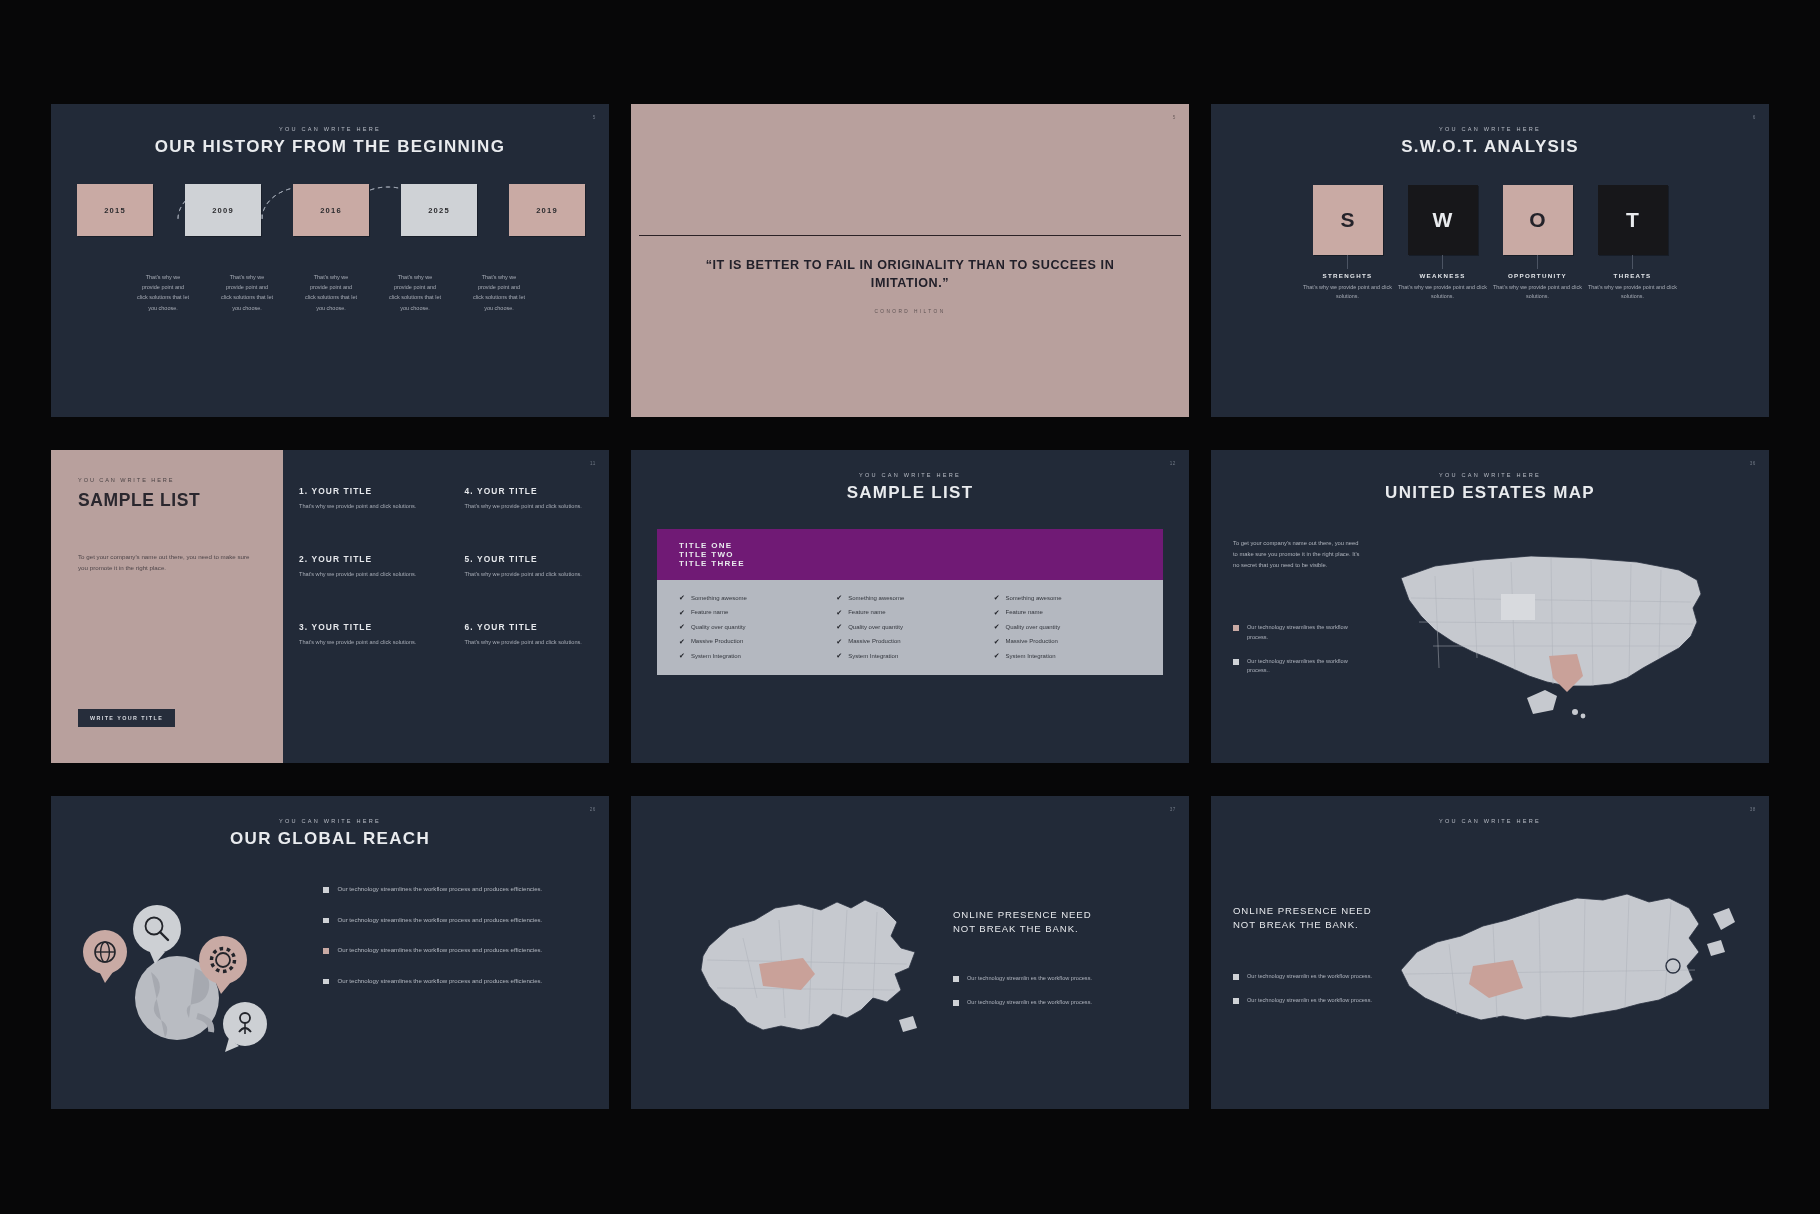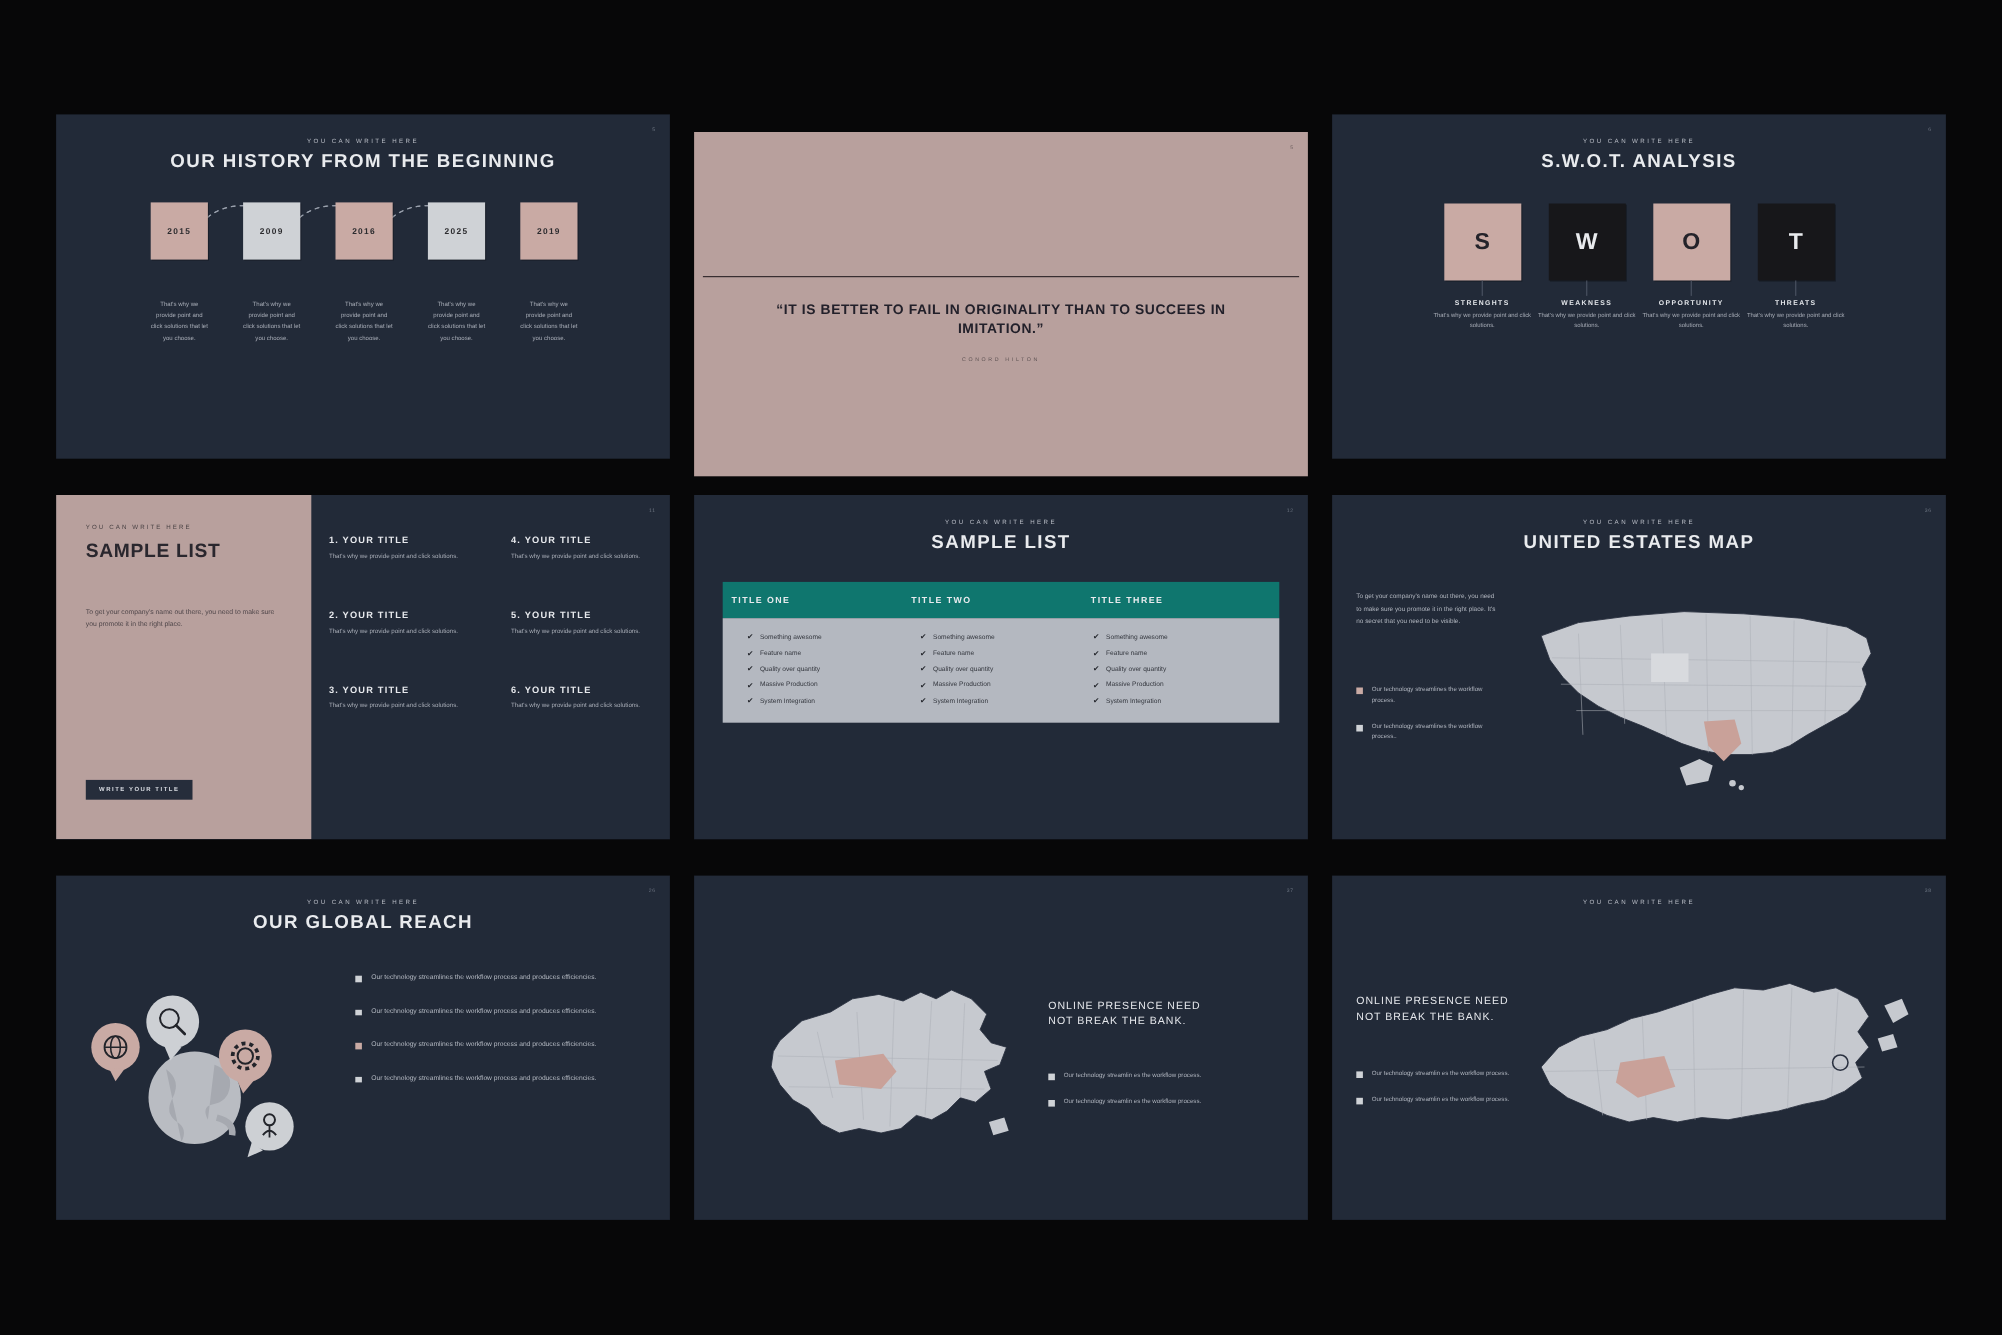--- a/index.html
+++ b/index.html
@@ -20,21 +20,21 @@
     padding: 104px 84px;
     align-content: start;
     justify-content: center;
   }
   .slide {
     position: relative;
     width: 558px; height: 313px;
     background: #222a38;
     overflow: hidden;
   }
-  .slide.rose { background: #b8a09d; margin-top: 16px; }
+  .slide.rose { background: #b8a09d; }
 
   
   .eyebrow {
     font-size: 5.6px;
     letter-spacing: 2.2px;
     color: #b9bdc6;
     text-align: center;
     text-transform: uppercase;
     font-weight: 400;
   }
@@ -66,21 +66,21 @@
   }
   .tl-arcs { position: absolute; inset: 0; width: 100%; height: 100%; }
   .tl-row {
     position: relative;
     display: flex;
     justify-content: center;
     gap: 32px;
     padding-left: 2px;
   }
   .year-box {
-    width: 52px; height: 52px;
+    width: 76px; height: 52px;
     display: flex; align-items: center; justify-content: center;
     font-size: 7.6px; font-weight: 700; letter-spacing: 1.2px;
     color: #2b2b2e;
     position: relative;
     box-shadow: 1px 1px 0 rgba(0,0,0,.25);
   }
   .year-box.r { background: #c9aaa4; }
   .year-box.g { background: #cfd2d6; }
   .hist-cols {
     display: flex; justify-content: center; gap: 32px;
@@ -167,23 +167,23 @@
   }
   .sl-item h5 {
     font-size: 8.4px; font-weight: 700; letter-spacing: 1.1px;
     color: #e6e8ec; text-transform: uppercase;
   }
   .sl-item p { font-size: 5.6px; line-height: 1.8; color: #a7acb6; margin-top: 5px; }
 
   
   .tbl-wrap { margin: 26px 26px 0 26px; }
   .tbl-head {
-    background: #0f766e;
-    display: grid; grid-template-columns: repeat(3, 1fr);
-    padding: 12px 8px;
+    background: #701a75;
+    display: grid; grid-template-columns: repeat(1, 1fr);
+    padding: 12px 22px;
   }
   .tbl-head span {
     font-size: 8px; font-weight: 700; letter-spacing: 1.3px;
     color: #e9ebee; text-transform: uppercase;
   }
   .tbl-body {
     background: #b4b8c0;
     display: grid; grid-template-columns: repeat(3, 1fr);
     padding: 14px 22px 16px 22px;
     column-gap: 10px;

